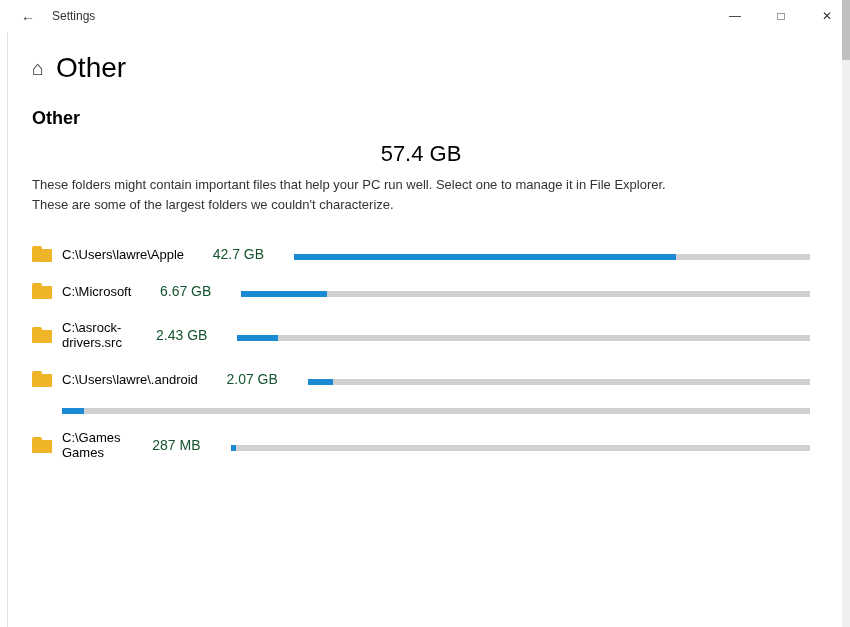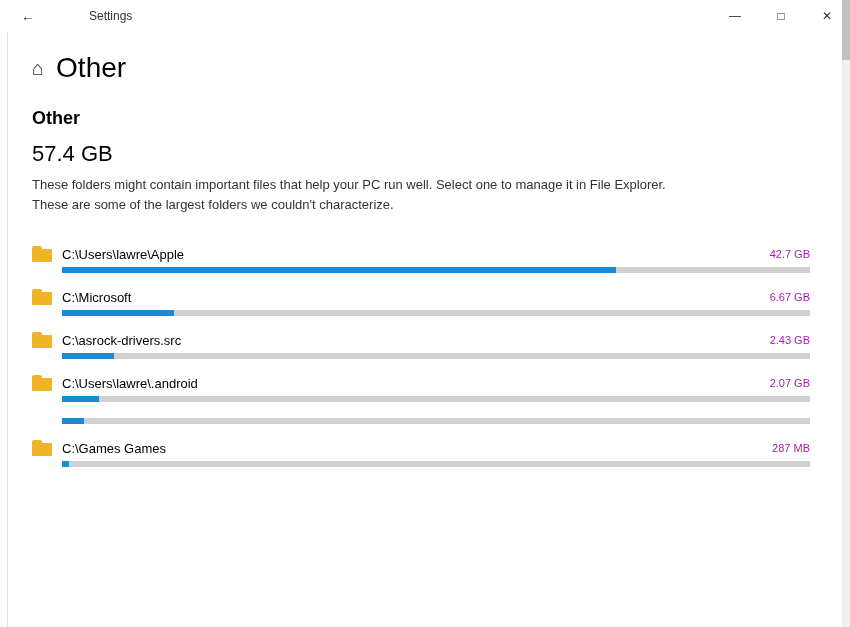--- a/index.html
+++ b/index.html
@@ -23,21 +23,20 @@
       border-bottom: none;
     }
     .title-bar-left {
       display: flex;
       align-items: center;
       gap: 8px;
     }
     .title-bar-title {
       font-size: 12px;
       color: #333;
-      margin-left: 37px;
     }
     .title-bar-controls {
       display: flex;
       align-items: center;
     }
     .title-btn {
       width: 46px;
       height: 32px;
       display: flex;
       align-items: center;
@@ -126,42 +125,43 @@
       color: #000;
       margin-bottom: 12px;
     }
 
     
     .total-size {
       font-size: 22px;
       font-weight: 400;
       color: #000;
       margin-bottom: 8px;
+      text-align: center;
     }
 
     
     .description {
       font-size: 13px;
       color: #333;
       line-height: 1.5;
       margin-bottom: 24px;
     }
 
     
     .folder-list {
       display: flex;
       flex-direction: column;
       gap: 0px;
     }
 
     .folder-item {
       display: flex;
-      flex-direction: column;
       padding: 8px 0;
       cursor: pointer;
+      align-items: center;
     }
 
     .folder-row {
       display: flex;
       align-items: center;
       gap: 10px;
       margin-bottom: 5px;
     }
 
     .folder-icon {
@@ -190,22 +190,22 @@
       border-radius: 2px 2px 0 0;
     }
 
     .folder-name {
       font-size: 13px;
       color: #000;
       flex: 1;
     }
 
     .folder-size {
-      font-size: 11px;
-      color: #a21caf;
+      font-size: 14px;
+      color: #14532d;
       text-align: right;
       min-width: 70px;
     }
 
     
     .progress-bar-container {
       margin-left: 30px;
       height: 6px;
       background: #d0d0d0;
       border-radius: 0;

